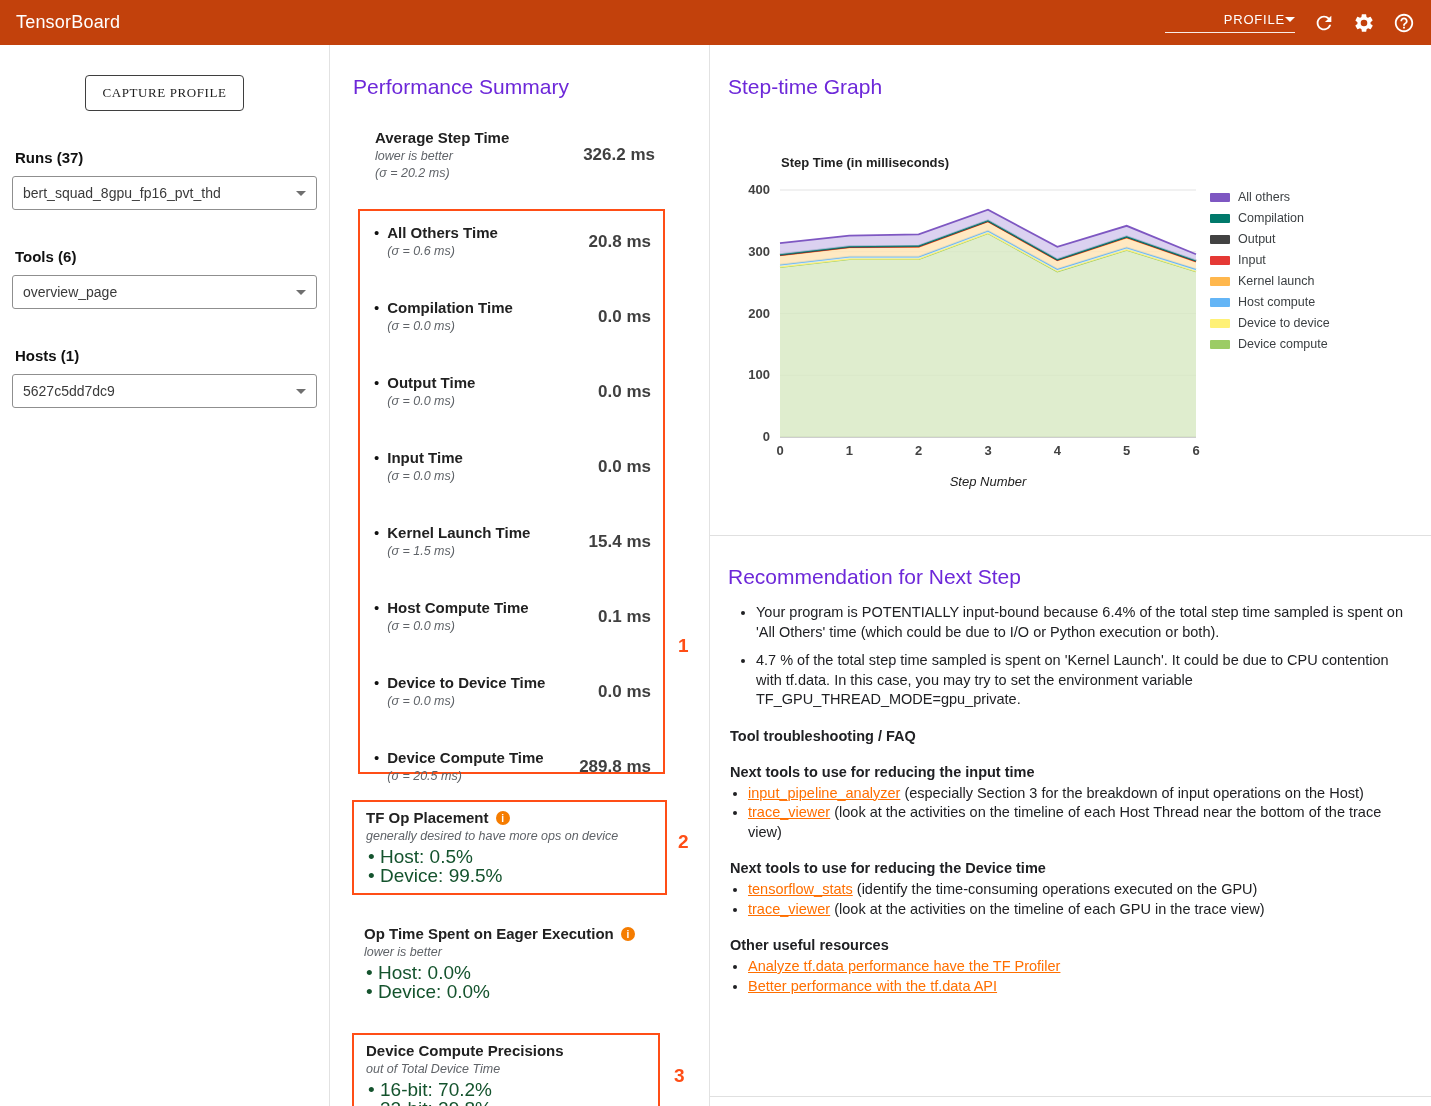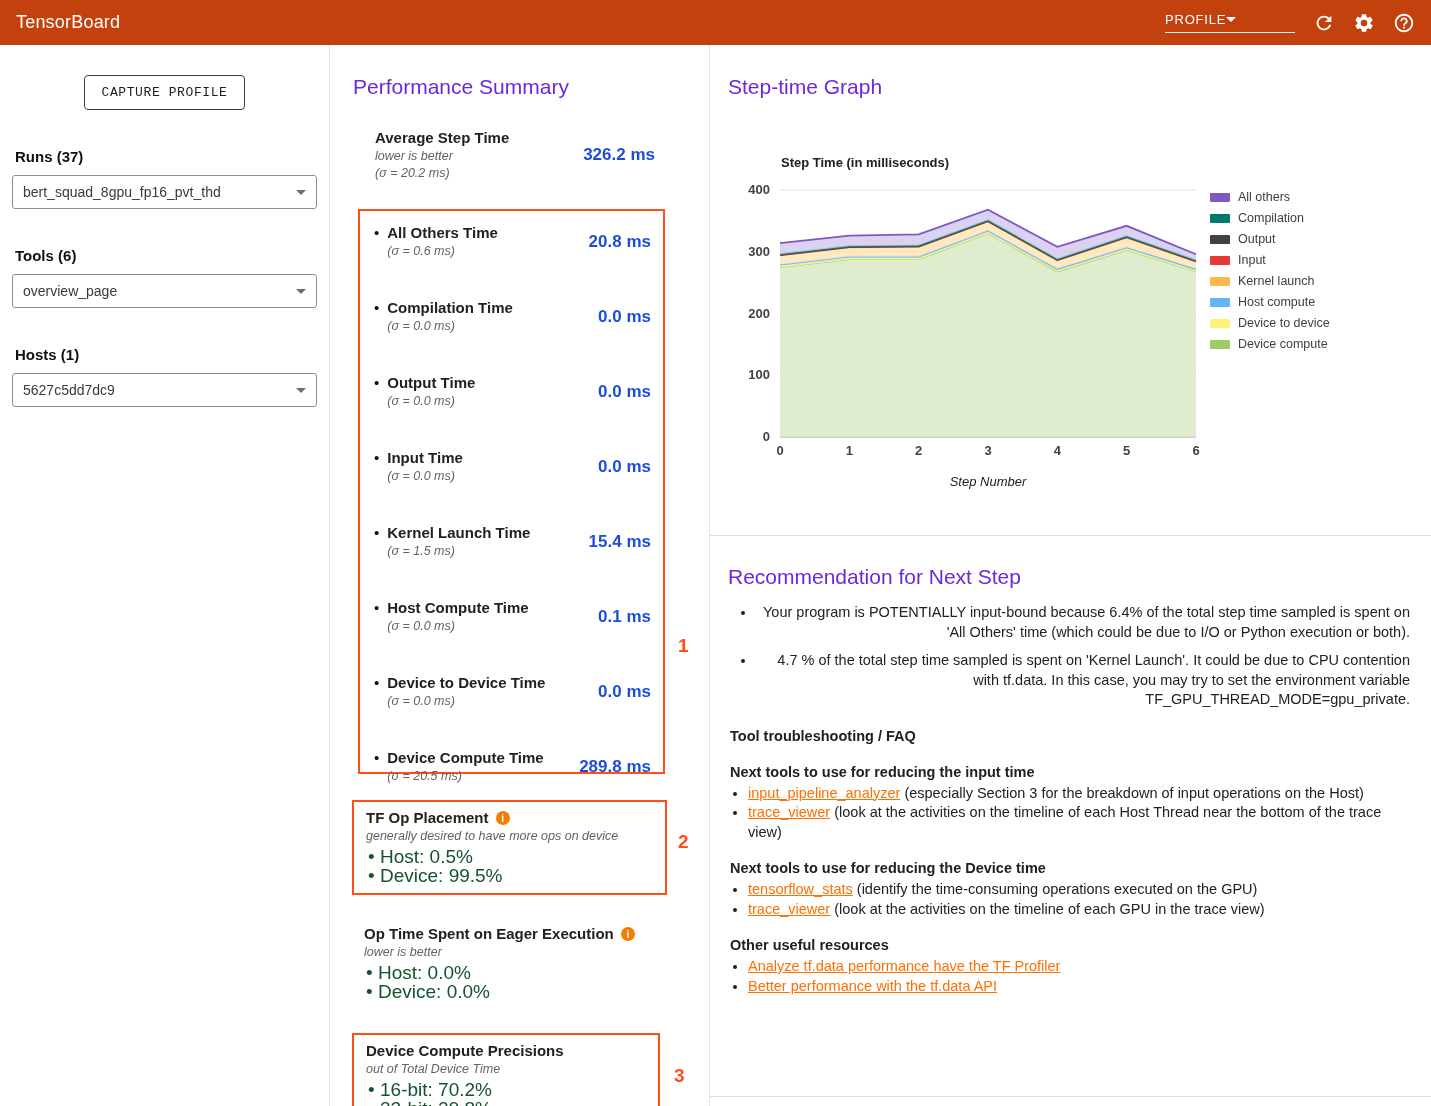--- a/index.html
+++ b/index.html
@@ -4,47 +4,47 @@
 <style>
   * { box-sizing: border-box; margin: 0; padding: 0; }
   html, body { width: 1431px; height: 1106px; overflow: hidden; }
   body { font-family: "Liberation Sans", sans-serif; background: #fff; color: #212121; position: relative; }
 
   
   .topbar { position: absolute; top: 0; left: 0; right: 0; height: 45px; background: #c2410c;
             display: flex; align-items: center; justify-content: space-between; color: #fff; z-index: 10; }
   .app-title { font-size: 18px; font-weight: 500; margin-left: 16px; letter-spacing: .2px; }
   .topbar-right { display: flex; align-items: center; gap: 18px; margin-right: 16px; }
-  .dash-select { width: 130px; display: flex; align-items: center; justify-content: flex-start;
+  .dash-select { width: 130px; display: flex; align-items: center; justify-content: flex-end;
                  border-bottom: 1px solid rgba(255,255,255,.9); padding-bottom: 5px;
                  font-size: 13px; font-weight: 500; letter-spacing: .8px; cursor: pointer; }
   .caret-white { width: 0; height: 0; border-left: 5px solid transparent; border-right: 5px solid transparent; border-top: 5px solid #fff; }
   .icon-btn { background: none; border: none; padding: 0; cursor: pointer; display: flex; align-items: center; }
   .icon-btn svg { width: 22px; height: 22px; fill: #fff; }
 
   
   .sidebar { position: absolute; top: 45px; left: 0; width: 330px; bottom: 0; background: #fff; border-right: 1px solid #e2e2e2; }
   .capture-btn { display: block; margin: 30px auto 0; padding: 9px 16px; background: #fff; border: 1px solid #3f3f3f;
-                 border-radius: 4px; font-family: Liberation Mono, monospace; font-size: 13px; font-weight: 500;
+                 border-radius: 4px; font-family: Liberation Serif, serif; font-size: 13px; font-weight: 500;
                  letter-spacing: .6px; color: #1d1d1d; cursor: pointer; }
   .side-label { font-size: 15px; font-weight: 700; color: #111; margin: 38px 0 0 15px; }
   .select-box { margin: 10px 12px 0; height: 34px; border: 1px solid #8f8f8f; border-radius: 3px;
                 display: flex; align-items: center; justify-content: space-between; padding: 0 10px;
                 font-size: 14px; color: #3a3a3a; cursor: pointer; background: #fff; }
   .select-box span:first-child { white-space: nowrap; overflow: hidden; text-overflow: ellipsis; }
   .caret-gray { flex: none; width: 0; height: 0; border-left: 5px solid transparent; border-right: 5px solid transparent; border-top: 5px solid #6f6f6f; margin-left: 8px; }
 
   
   .mid { position: absolute; top: 45px; left: 330px; width: 380px; bottom: 0; border-right: 1px solid #e2e2e2; overflow: hidden; background: #fff; }
   .panel-title { font-size: 21px; font-weight: 500; color: #6d28d9; }
   .mid .panel-title { margin: 30px 0 0 23px; }
   .avg-row { display: flex; justify-content: space-between; align-items: center; margin: 30px 54px 0 45px; }
   .metric-label { font-size: 15px; font-weight: 700; color: #212121; line-height: 18px; }
   .metric-sub { font-size: 12.5px; font-style: italic; color: #5f6368; line-height: 15px; margin-top: 2px; }
-  .metric-value { font-size: 17px; font-weight: 700; color: #1d4ed8; white-space: nowrap; }
+  .metric-value { font-size: 17px; font-weight: 700; color: #404040; white-space: nowrap; }
   .redbox { border: 2px solid #ff4e16; background: #fff; }
   .box1 { margin: 28px 0 0 28px; width: 307px; height: 565px; padding: 13px 12px 0 12px; }
   .metric-row { display: flex; justify-content: space-between; align-items: center; margin-bottom: 40px; }
   .metric-row:last-child { margin-bottom: 0; }
   .metric-left { display: flex; }
   .bullet-dot { font-size: 15px; line-height: 18px; margin: 0 8px 0 2px; color: #111; }
   .ann-num { position: absolute; color: #ff4e16; font-size: 19px; font-weight: 700; }
   .ann1 { left: 348px; top: 590px; }
   .ann2 { left: 348px; top: 786px; }
   .ann3 { left: 344px; top: 1020px; }
@@ -65,21 +65,21 @@
   .right > .panel-title { margin: 30px 0 0 18px; }
   .chart-svg { position: absolute; left: 0; top: 95px; }
   .chart-svg text { font-family: "Liberation Sans", sans-serif; }
   .legend { position: absolute; left: 500px; top: 146px; display: flex; flex-direction: column; gap: 8px; }
   .legend-item { display: flex; align-items: center; gap: 8px; font-size: 12.5px; color: #3c4043; line-height: 13px; }
   .legend-swatch { flex: none; width: 20px; height: 9px; border-radius: 1px; }
   .divider { position: absolute; left: 0; top: 490px; width: 100%; border-top: 1px solid #e0e0e0; }
   .rec { position: absolute; left: 0; top: 490px; width: 100%; }
   .rec .panel-title { margin: 30px 0 0 18px; }
   .rec-bullets { margin: 14px 20px 0 28px; padding-left: 18px; max-width: 672px; }
-  .rec-bullets li { font-size: 14.5px; line-height: 19.5px; color: #202124; margin-bottom: 9px; text-align: right; }
+  .rec-bullets li { font-size: 14.5px; line-height: 19.5px; color: #202124; margin-bottom: 9px; }
   .rec-section { margin: 17px 20px 0 20px; }
   .rec-heading { font-size: 14.5px; font-weight: 700; color: #202124; line-height: 19px; }
   .rec-list { margin: 2px 0 0 0; padding-left: 18px; max-width: 672px; }
   .rec-list li { font-size: 14.5px; line-height: 19.5px; color: #202124; }
   .rec-link { color: #ff6f00; text-decoration: underline; cursor: pointer; }
   .bottom-line { position: absolute; left: 0; top: 1051px; width: 100%; border-top: 1px solid #e0e0e0; }
 </style>
 </head>
 <body>
 

